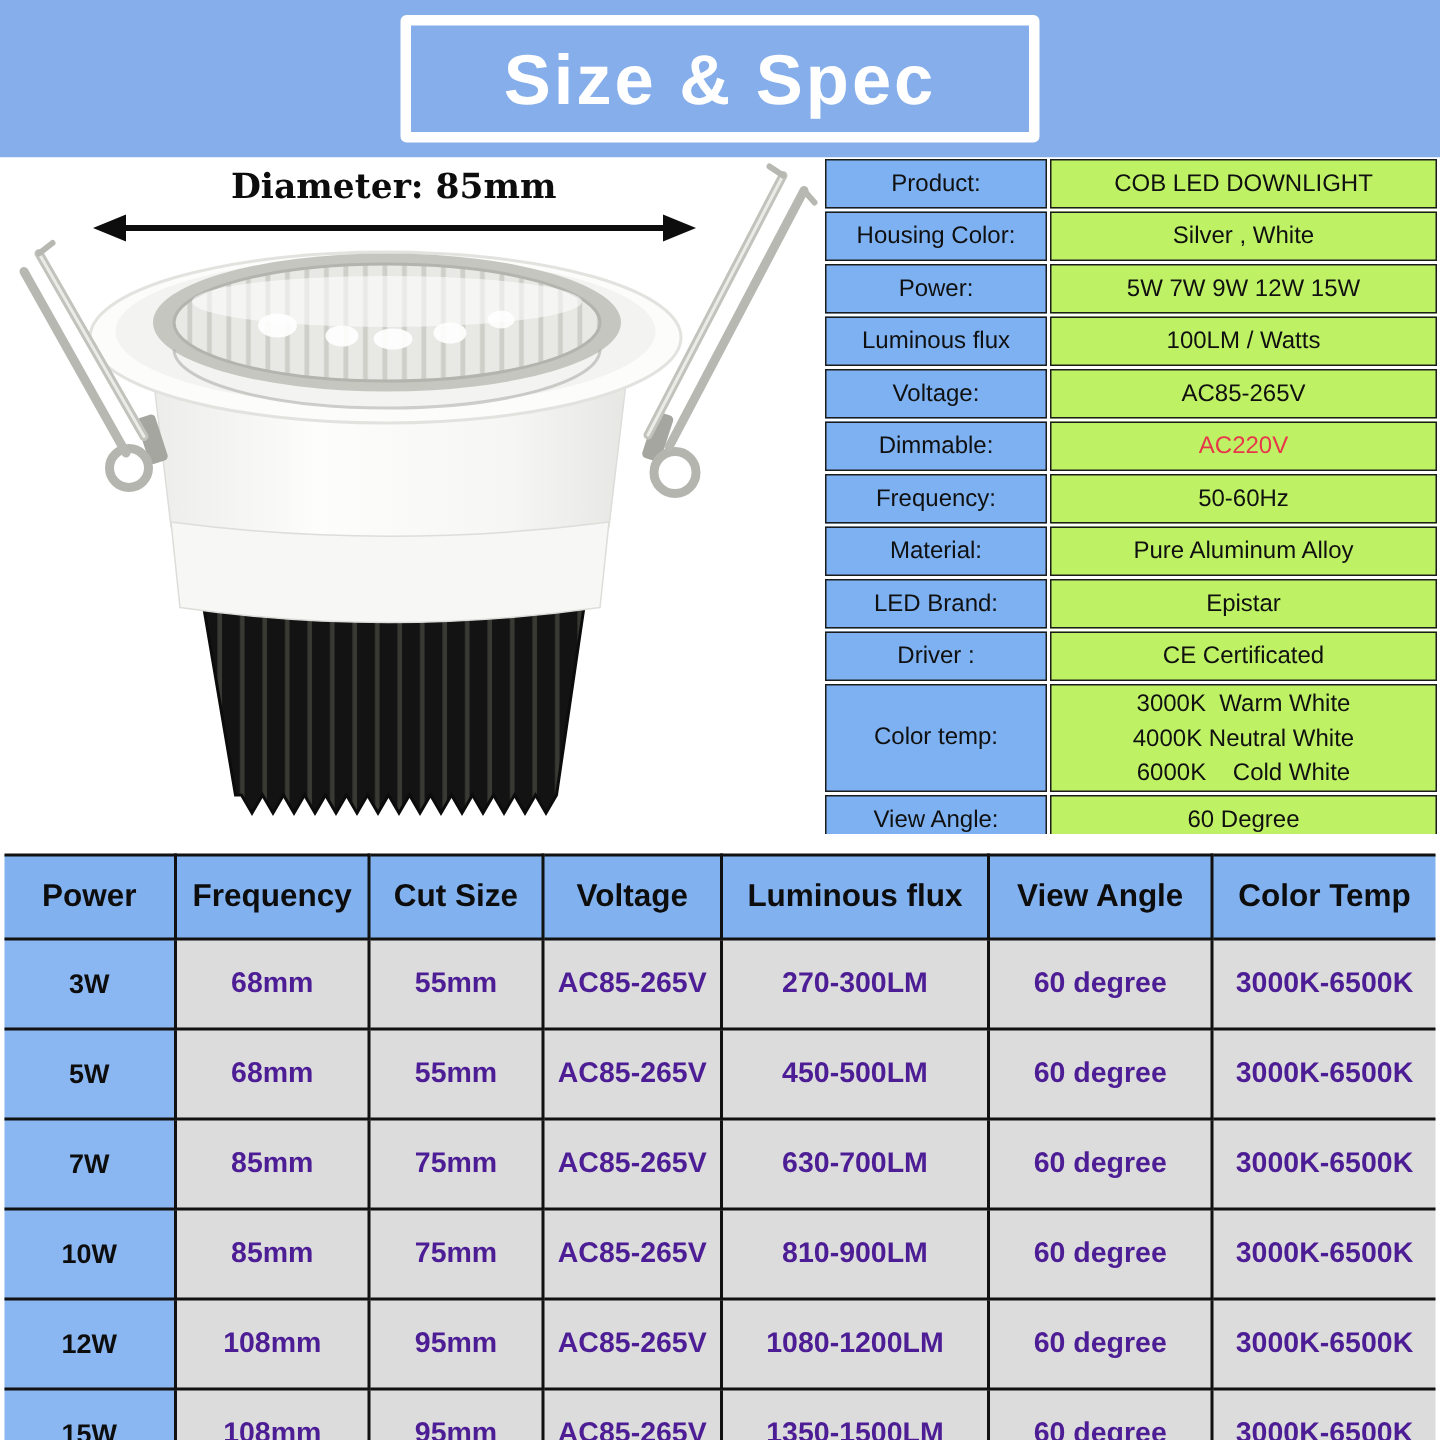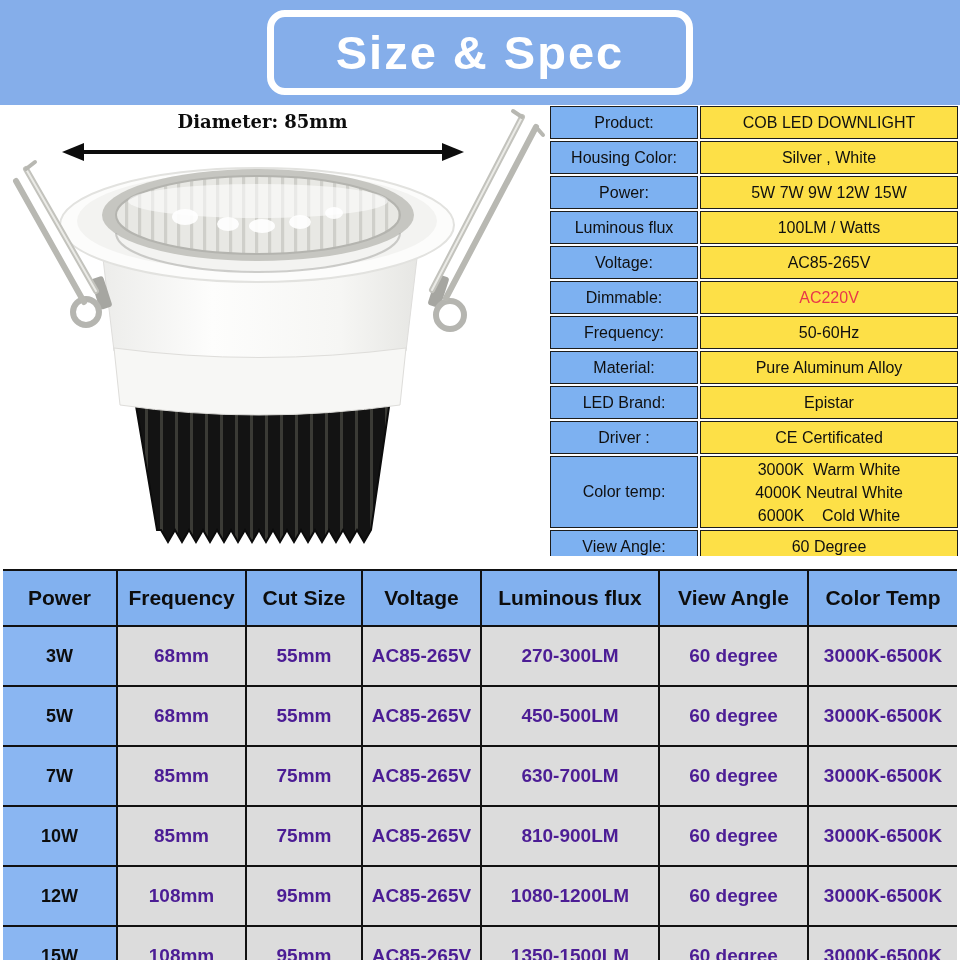--- a/index.html
+++ b/index.html
@@ -4,42 +4,42 @@
 <style>
   html,body{margin:0;padding:0;}
   body{
     width:960px;height:960px;position:relative;background:#ffffff;
     font-family:"Liberation Sans", sans-serif;color:#111;overflow:hidden;
   }
   
   .banner-strip{position:absolute;top:0;left:0;width:960px;height:105px;background:#85aeea;}
   .banner-box{
     position:absolute;left:267px;top:10px;width:426px;height:85px;box-sizing:border-box;
-    border:7px solid #ffffff;border-radius:18px;display:flex;align-items:center;justify-content:center;
+    border:7px solid #ffffff;border-radius:4px;display:flex;align-items:center;justify-content:center;
   }
   .banner-title{font-size:47px;font-weight:bold;color:#ffffff;letter-spacing:2px;}
   
   .main-section{position:absolute;top:105px;left:0;width:960px;height:451px;background:#ffffff;}
   .figure-wrap{position:absolute;top:0;left:0;width:548px;height:451px;}
   .figure-wrap svg{display:block;}
   .dim-label{
     position:absolute;top:6px;left:0;width:525px;text-align:center;
-    font-family:"DejaVu Serif", serif;font-weight:bold;font-size:18px;color:#0d0d0d;
+    font-family:"DejaVu Serif", serif;font-weight:bold;font-size:23px;color:#0d0d0d;
   }
   
   .spec-table{
     position:absolute;top:-1px;left:548px;border-collapse:separate;border-spacing:2px;
     background:transparent;table-layout:fixed;
   }
   .spec-table td{
     border:1px solid #1c1c1c;text-align:center;vertical-align:middle;
     font-size:16px;color:#101010;padding:0 2px;
   }
   td.spec-label{width:142px;height:31px;background:#7db1f1;}
-  td.spec-value{width:252px;background:#fde047;}
+  td.spec-value{width:252px;background:#bef264;}
   tr.tall td{height:70px;}
   .spec-line{white-space:pre;line-height:23px;}
   
   .power-wrap{position:absolute;top:556px;left:0;width:960px;height:404px;background:#ffffff;padding:13px 3px;box-sizing:border-box;}
   .power-table{border-collapse:collapse;table-layout:fixed;width:954px;height:404px;}
   .power-table th{
     background:#82b1ef;border:2px solid #111;font-size:21px;font-weight:bold;color:#0d0d0d;
     height:52px;text-align:center;
   }
   .power-table td{

